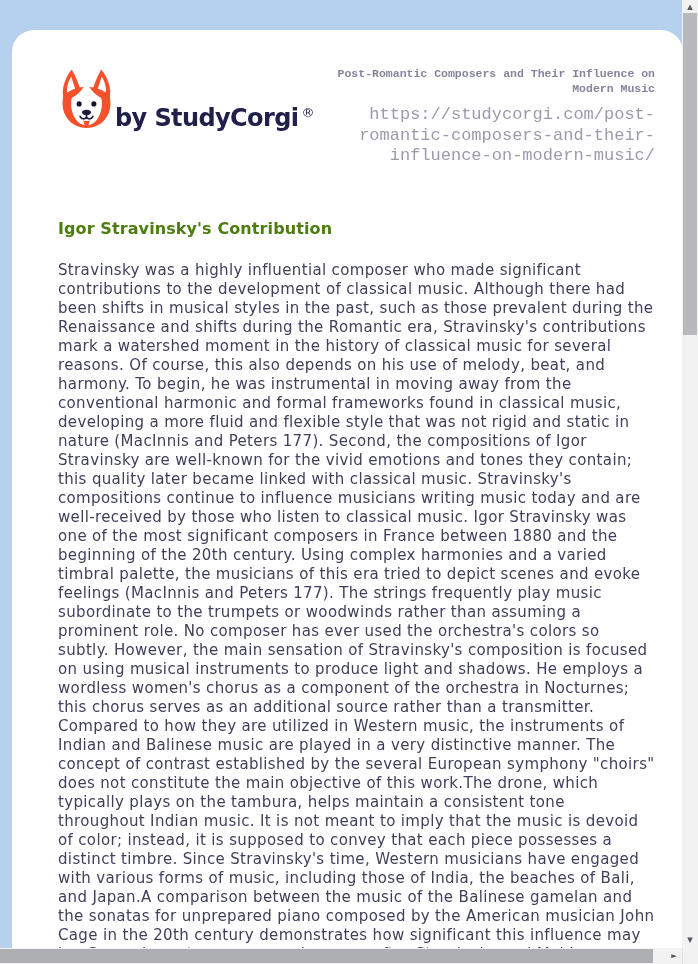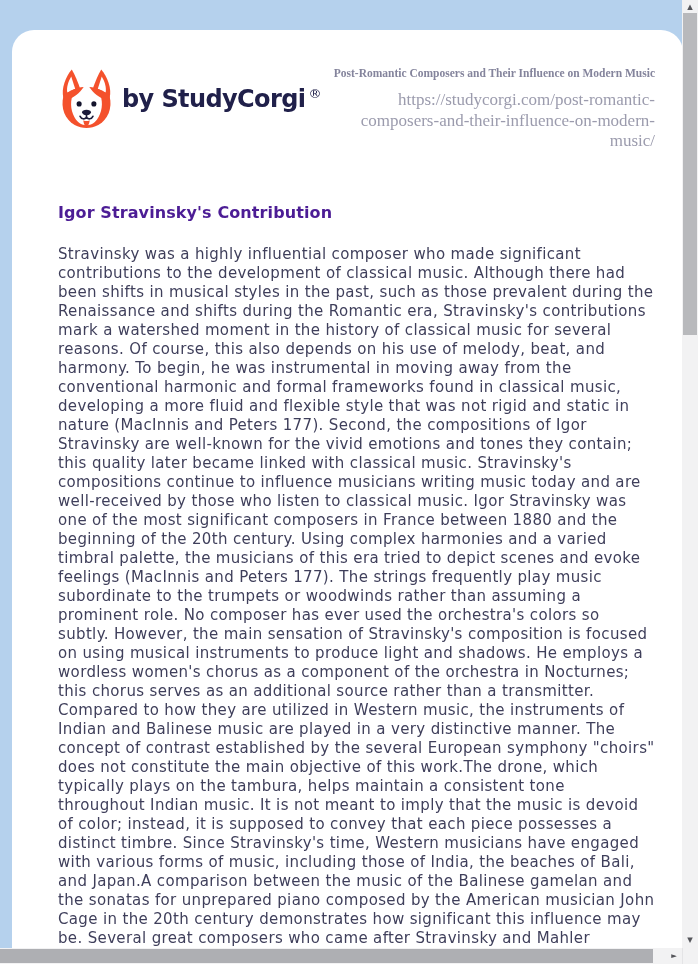--- a/index.html
+++ b/index.html
@@ -8,34 +8,34 @@
   .viewport { position:relative; width:698px; height:964px; background:#b5d1ed; overflow:hidden; }
 
   .card {
     position:absolute; left:12px; top:30px; width:671px; height:934px;
     background:#ffffff; border-radius:22px 22px 0 0;
     padding:36px 28px 0 46px; box-sizing:border-box; overflow:hidden;
   }
 
   .header { display:flex; justify-content:space-between; align-items:flex-start; }
 
-  .brand { display:flex; align-items:center; gap:7px; margin-top:2px; }
+  .brand { display:flex; align-items:flex-end; margin-top:2px; }
   .corgi-svg { width:57px; height:62px; flex:0 0 auto; }
   .brand-text {
     font-weight:bold; font-size:24px; color:#20204a; letter-spacing:-0.6px;
     white-space:nowrap; line-height:1;
   }
   .reg { font-size:13px; font-weight:normal; color:#20204a; position:relative; top:-9px; margin-left:3px; }
 
-  .meta { width:340px; text-align:right; font-family:Liberation Serif, serif; }
+  .meta { width:340px; text-align:right; font-family:Liberation Mono, monospace; }
   .meta-title { font-size:11.5px; font-weight:bold; color:#84849c; line-height:1.32; margin-bottom:9px; }
   .meta-url { font-size:17px; color:#9b9bad; line-height:1.2; overflow-wrap:anywhere; }
 
   .heading {
-    margin:52px 0 0 0; font-size:16px; font-weight:bold; color:#4c1d95;
+    margin:52px 0 0 0; font-size:16px; font-weight:bold; color:#4d7c0f;
     letter-spacing:0.1px; font-family:"DejaVu Sans", sans-serif;
   }
 
   .body-text {
     margin:23px 0 0 0; width:597px;
     font-size:15px; line-height:19px; letter-spacing:0.35px;
     color:#3f3f5b; font-family:"DejaVu Sans", sans-serif;
   }
 
   

